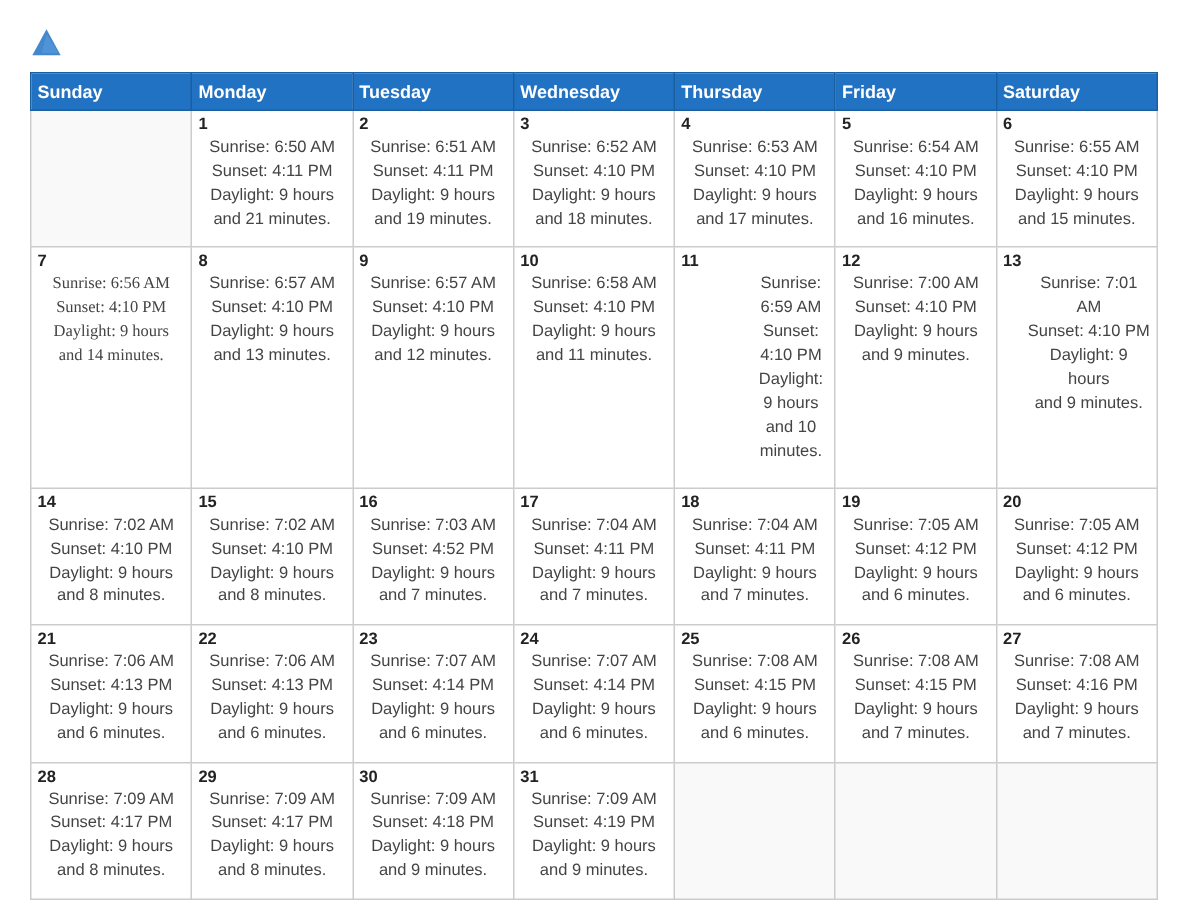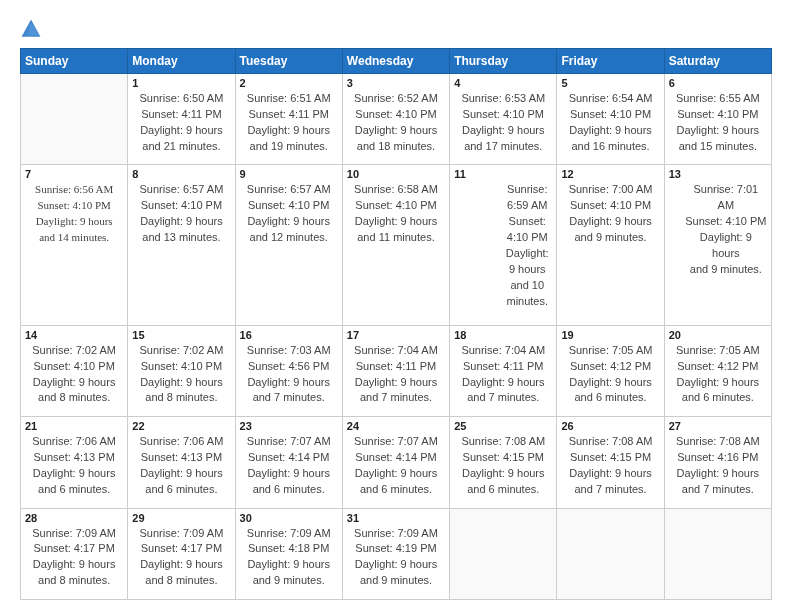--- a/index.html
+++ b/index.html
@@ -241,21 +241,21 @@
           <td>
             <span class="day-num">15</span>
             <div class="day-info" style="white-space: pre-line;">Sunrise: 7:02 AM
 Sunset: 4:10 PM
 Daylight: 9 hours
 and 8 minutes.</div>
           </td>
           <td>
             <span class="day-num">16</span>
             <div class="day-info" style="white-space: pre-line;">Sunrise: 7:03 AM
-Sunset: 4:56 PM
+Sunset: 4:52 PM
 Daylight: 9 hours
 and 7 minutes.</div>
           </td>
           <td>
             <span class="day-num">17</span>
             <div class="day-info" style="white-space: pre-line;">Sunrise: 7:04 AM
 Sunset: 4:11 PM
 Daylight: 9 hours
 and 7 minutes.</div>
           </td>

